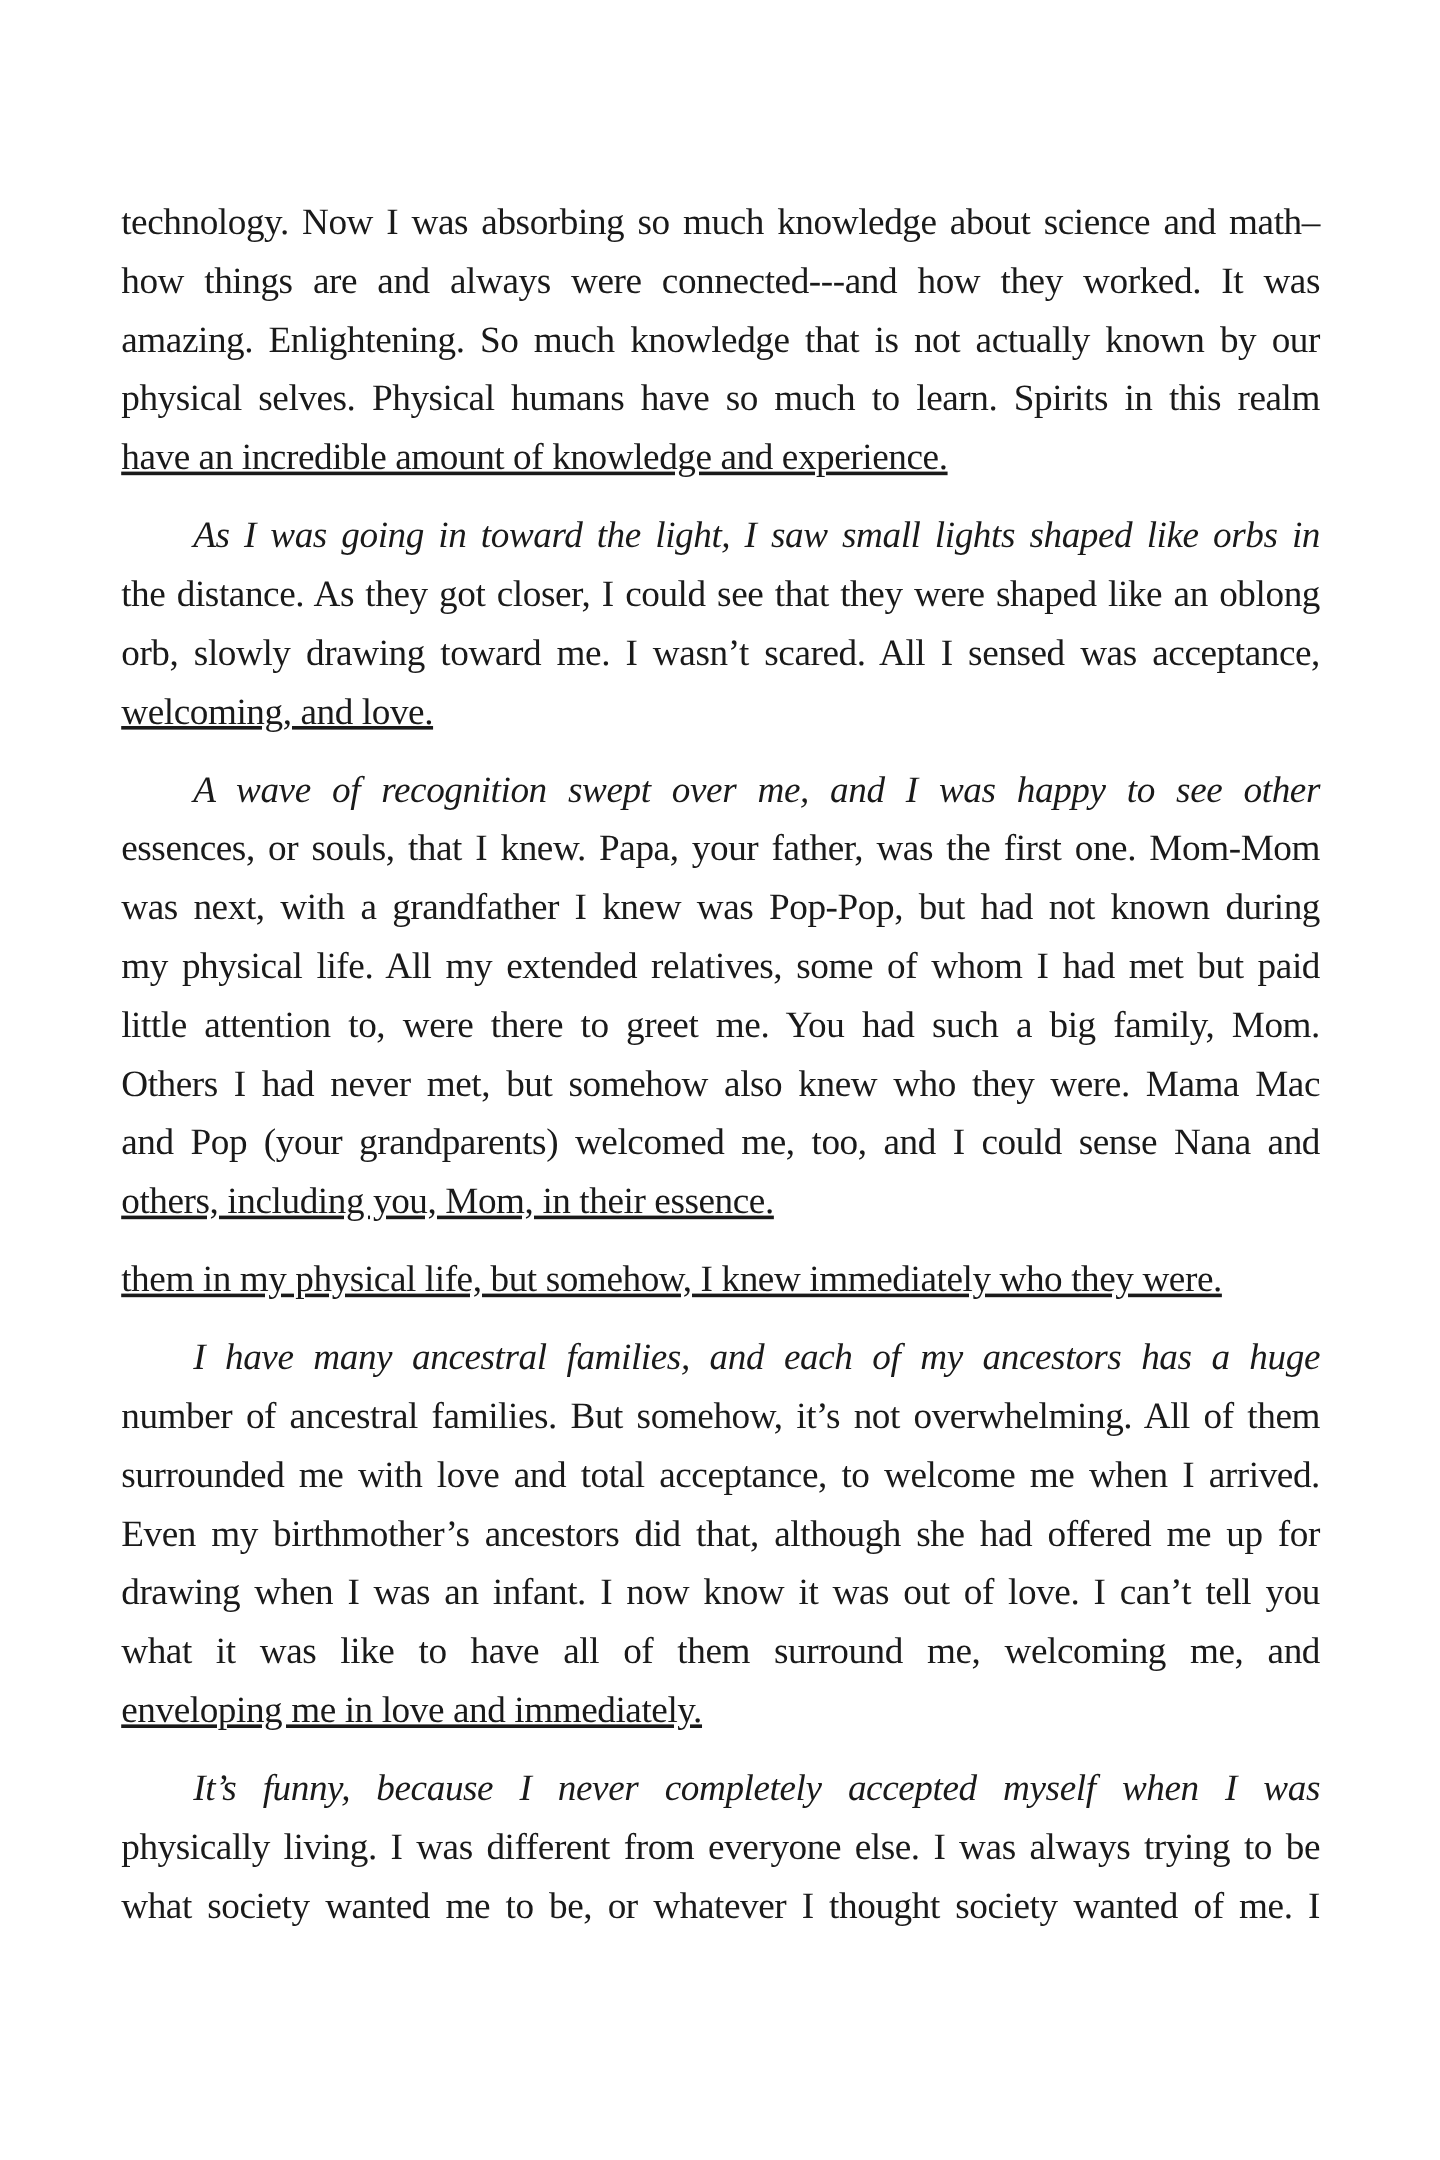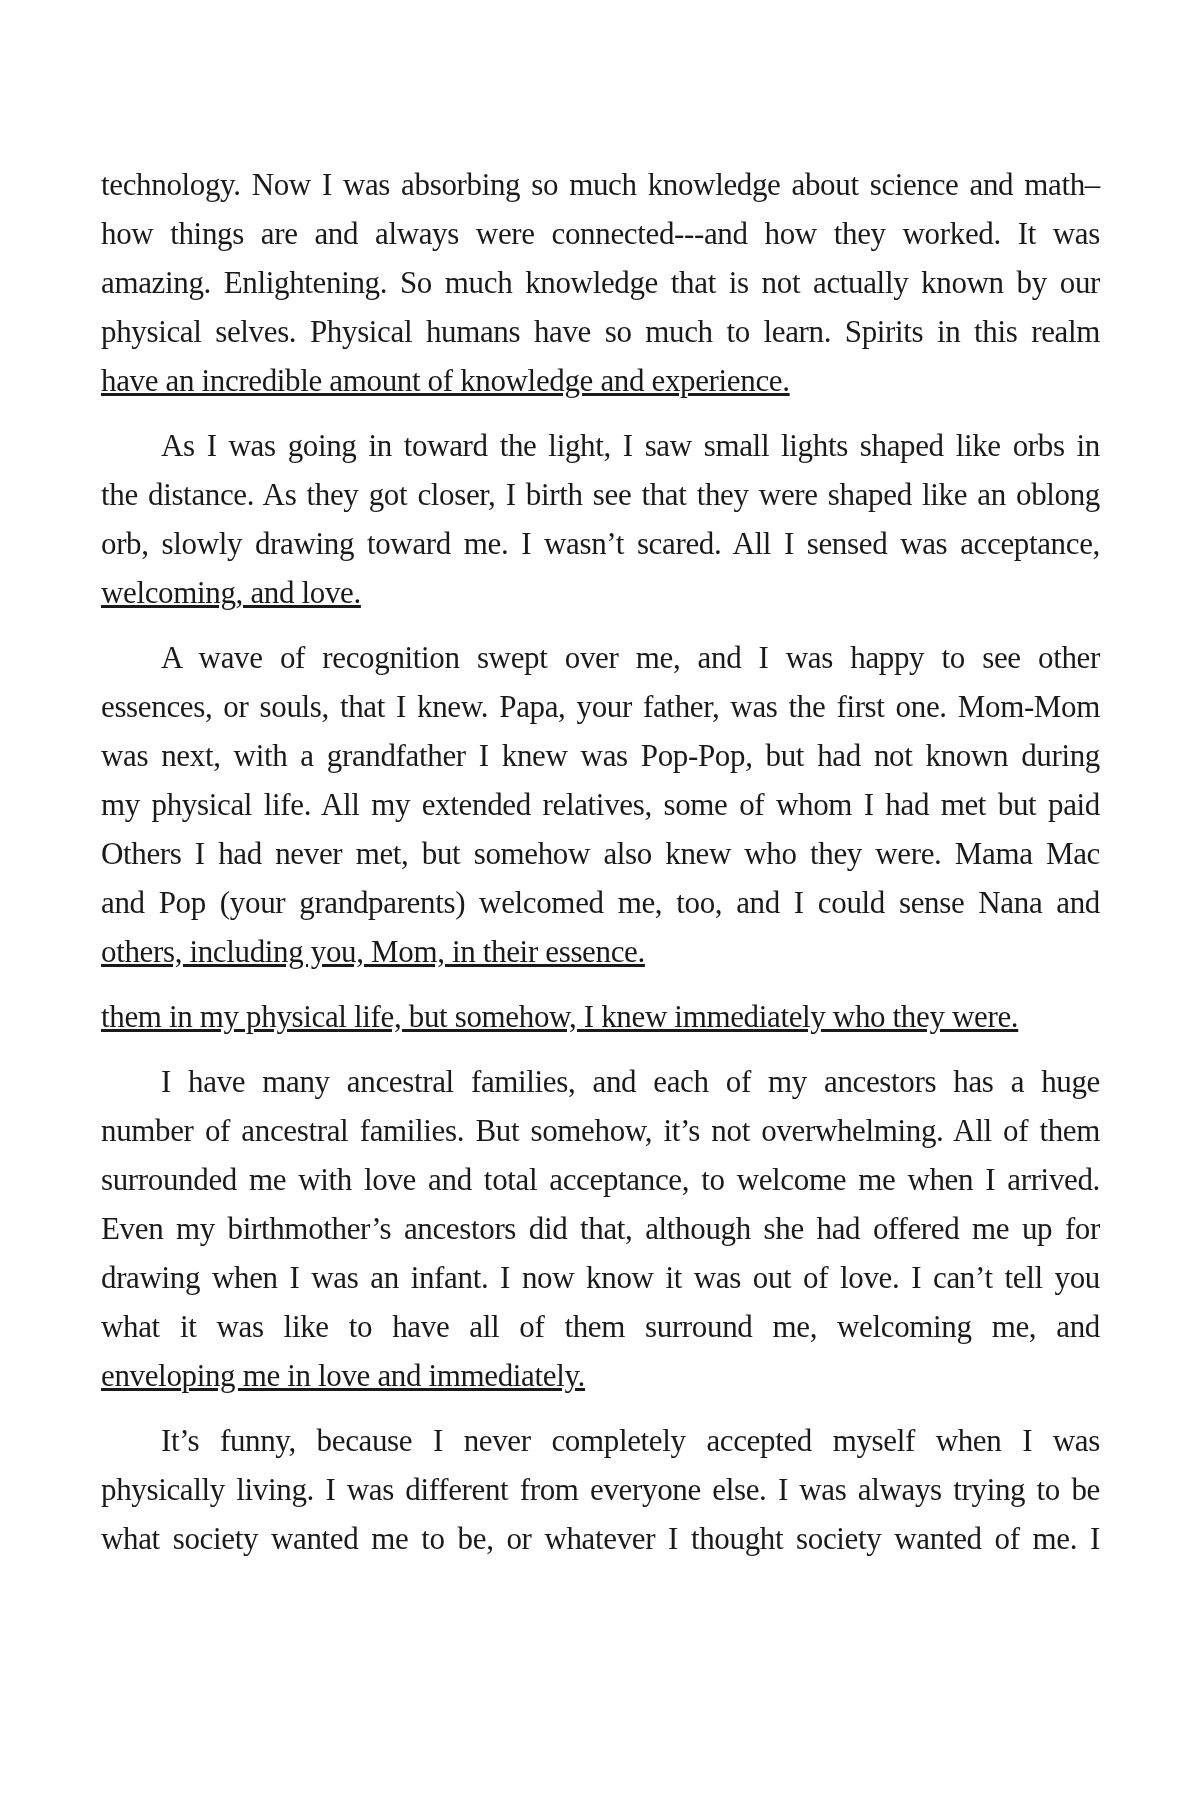--- a/index.html
+++ b/index.html
@@ -35,47 +35,49 @@
       white-space: nowrap;
       overflow: visible;
     }
     .line.last {
       text-align: left;
       text-align-last: left;
       text-decoration: underline;
     }
     .line.indent {
       padding-left: 60px;
+      font-style: italic;
     }
   </style>
 </head>
 <body>
 
 <div class="page">
 
   <p class="para">
     <span class="line">technology. Now I was absorbing so much knowledge about science and math–</span>
     <span class="line">how things are and always were connected---and how they worked. It was</span>
     <span class="line">amazing. Enlightening. So much knowledge that is not actually known by our</span>
     <span class="line">physical selves. Physical humans have so much to learn. Spirits in this realm</span>
     <span class="line last">have an incredible amount of knowledge and experience.</span>
   </p>
 
   <p class="para">
     <span class="line indent">As I was going in toward the light, I saw small lights shaped like orbs in</span>
-    <span class="line">the distance. As they got closer, I birth see that they were shaped like an oblong</span>
+    <span class="line">the distance. As they got closer, I could see that they were shaped like an oblong</span>
     <span class="line">orb, slowly drawing toward me. I wasn’t scared. All I sensed was acceptance,</span>
     <span class="line last">welcoming, and love.</span>
   </p>
 
   <p class="para">
     <span class="line indent">A wave of recognition swept over me, and I was happy to see other</span>
     <span class="line">essences, or souls, that I knew. Papa, your father, was the first one. Mom-Mom</span>
     <span class="line">was next, with a grandfather I knew was Pop-Pop, but had not known during</span>
     <span class="line">my physical life. All my extended relatives, some of whom I had met but paid</span>
+    <span class="line">little attention to, were there to greet me. You had such a big family, Mom.</span>
     <span class="line">Others I had never met, but somehow also knew who they were. Mama Mac</span>
     <span class="line">and Pop (your grandparents) welcomed me, too, and I could sense Nana and</span>
     <span class="line last">others, including you, Mom, in their essence.</span>
   </p>
 
   <p class="para">
     <span class="line last">them in my physical life, but somehow, I knew immediately who they were.</span>
   </p>
 
   <p class="para">

